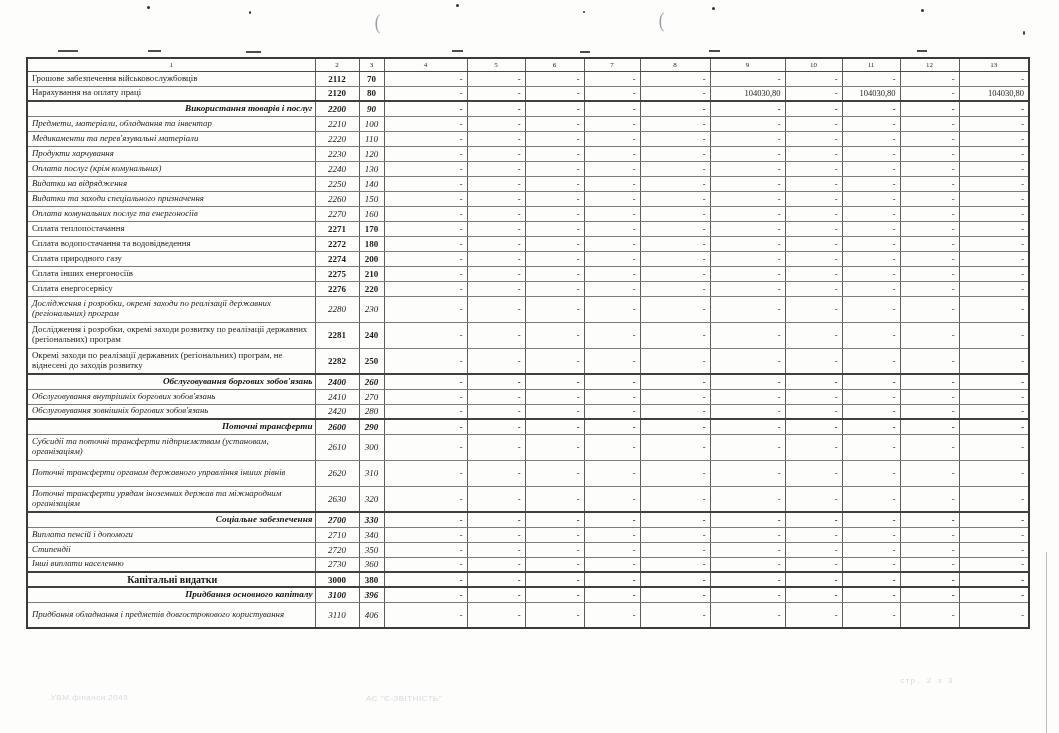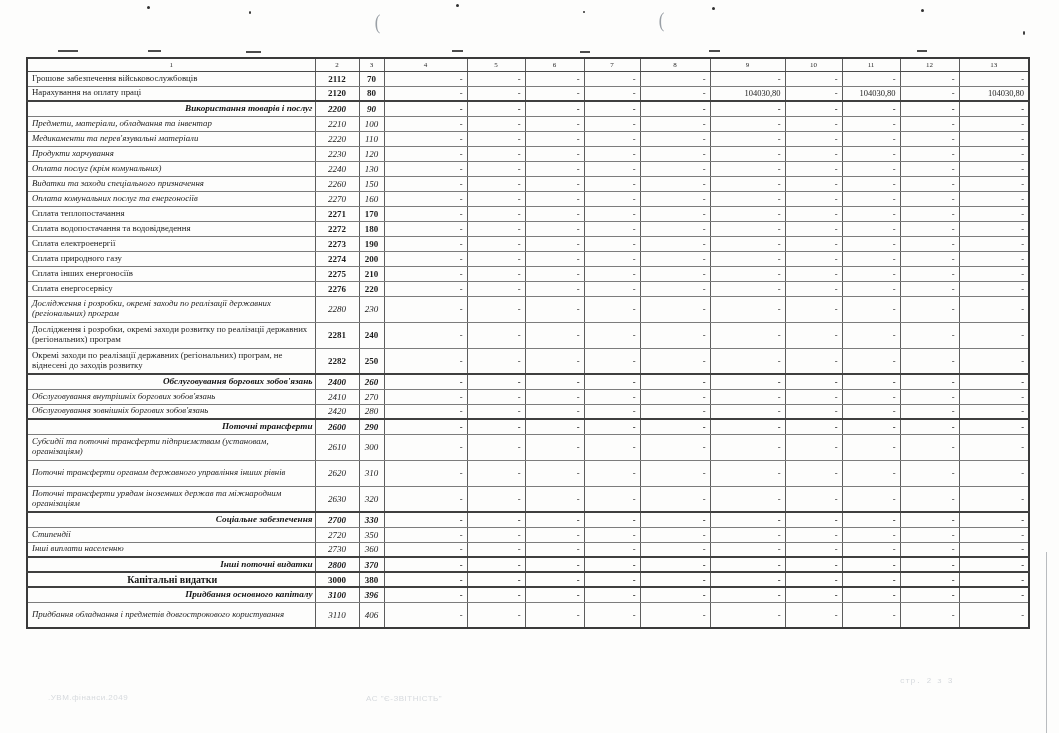--- a/index.html
+++ b/index.html
@@ -214,20 +214,35 @@
           <td class="c-val">-</td>
           <td class="c-val">-</td>
           <td class="c-val">-</td>
           <td class="c-val">-</td>
           <td class="c-val">-</td>
           <td class="c-val">-</td>
           <td class="c-val">-</td>
           <td class="c-val">-</td>
         </tr>
         <tr class="normal italic">
+          <td class="c-name">Видатки на відрядження</td>
+          <td class="c-code">2250</td>
+          <td class="c-line">140</td>
+          <td class="c-val">-</td>
+          <td class="c-val">-</td>
+          <td class="c-val">-</td>
+          <td class="c-val">-</td>
+          <td class="c-val">-</td>
+          <td class="c-val">-</td>
+          <td class="c-val">-</td>
+          <td class="c-val">-</td>
+          <td class="c-val">-</td>
+          <td class="c-val">-</td>
+        </tr>
+        <tr class="normal italic">
           <td class="c-name">Видатки та заходи спеціального призначення</td>
           <td class="c-code">2260</td>
           <td class="c-line">150</td>
           <td class="c-val">-</td>
           <td class="c-val">-</td>
           <td class="c-val">-</td>
           <td class="c-val">-</td>
           <td class="c-val">-</td>
           <td class="c-val">-</td>
           <td class="c-val">-</td>
@@ -274,35 +289,20 @@
           <td class="c-val">-</td>
           <td class="c-val">-</td>
           <td class="c-val">-</td>
           <td class="c-val">-</td>
           <td class="c-val">-</td>
           <td class="c-val">-</td>
           <td class="c-val">-</td>
           <td class="c-val">-</td>
         </tr>
         <tr class="normal regular">
-          <td class="c-name">Сплата електроенергії</td>
-          <td class="c-code">2273</td>
-          <td class="c-line">190</td>
-          <td class="c-val">-</td>
-          <td class="c-val">-</td>
-          <td class="c-val">-</td>
-          <td class="c-val">-</td>
-          <td class="c-val">-</td>
-          <td class="c-val">-</td>
-          <td class="c-val">-</td>
-          <td class="c-val">-</td>
-          <td class="c-val">-</td>
-          <td class="c-val">-</td>
-        </tr>
-        <tr class="normal regular">
           <td class="c-name">Сплата природного газу</td>
           <td class="c-code">2274</td>
           <td class="c-line">200</td>
           <td class="c-val">-</td>
           <td class="c-val">-</td>
           <td class="c-val">-</td>
           <td class="c-val">-</td>
           <td class="c-val">-</td>
           <td class="c-val">-</td>
           <td class="c-val">-</td>
@@ -499,53 +499,53 @@
           <td class="c-val">-</td>
           <td class="c-val">-</td>
           <td class="c-val">-</td>
           <td class="c-val">-</td>
           <td class="c-val">-</td>
           <td class="c-val">-</td>
           <td class="c-val">-</td>
           <td class="c-val">-</td>
         </tr>
         <tr class="normal italic">
+          <td class="c-name">Виплата пенсій і допомоги</td>
+          <td class="c-code">2710</td>
+          <td class="c-line">340</td>
+          <td class="c-val">-</td>
+          <td class="c-val">-</td>
+          <td class="c-val">-</td>
+          <td class="c-val">-</td>
+          <td class="c-val">-</td>
+          <td class="c-val">-</td>
+          <td class="c-val">-</td>
+          <td class="c-val">-</td>
+          <td class="c-val">-</td>
+          <td class="c-val">-</td>
+        </tr>
+        <tr class="normal italic">
           <td class="c-name">Стипендії</td>
           <td class="c-code">2720</td>
           <td class="c-line">350</td>
           <td class="c-val">-</td>
           <td class="c-val">-</td>
           <td class="c-val">-</td>
           <td class="c-val">-</td>
           <td class="c-val">-</td>
           <td class="c-val">-</td>
           <td class="c-val">-</td>
           <td class="c-val">-</td>
           <td class="c-val">-</td>
           <td class="c-val">-</td>
         </tr>
         <tr class="normal italic">
           <td class="c-name">Інші виплати населенню</td>
           <td class="c-code">2730</td>
           <td class="c-line">360</td>
-          <td class="c-val">-</td>
-          <td class="c-val">-</td>
-          <td class="c-val">-</td>
-          <td class="c-val">-</td>
-          <td class="c-val">-</td>
-          <td class="c-val">-</td>
-          <td class="c-val">-</td>
-          <td class="c-val">-</td>
-          <td class="c-val">-</td>
-          <td class="c-val">-</td>
-        </tr>
-        <tr class="normal bold-italic">
-          <td class="c-name">Інші поточні видатки</td>
-          <td class="c-code">2800</td>
-          <td class="c-line">370</td>
           <td class="c-val">-</td>
           <td class="c-val">-</td>
           <td class="c-val">-</td>
           <td class="c-val">-</td>
           <td class="c-val">-</td>
           <td class="c-val">-</td>
           <td class="c-val">-</td>
           <td class="c-val">-</td>
           <td class="c-val">-</td>
           <td class="c-val">-</td>

